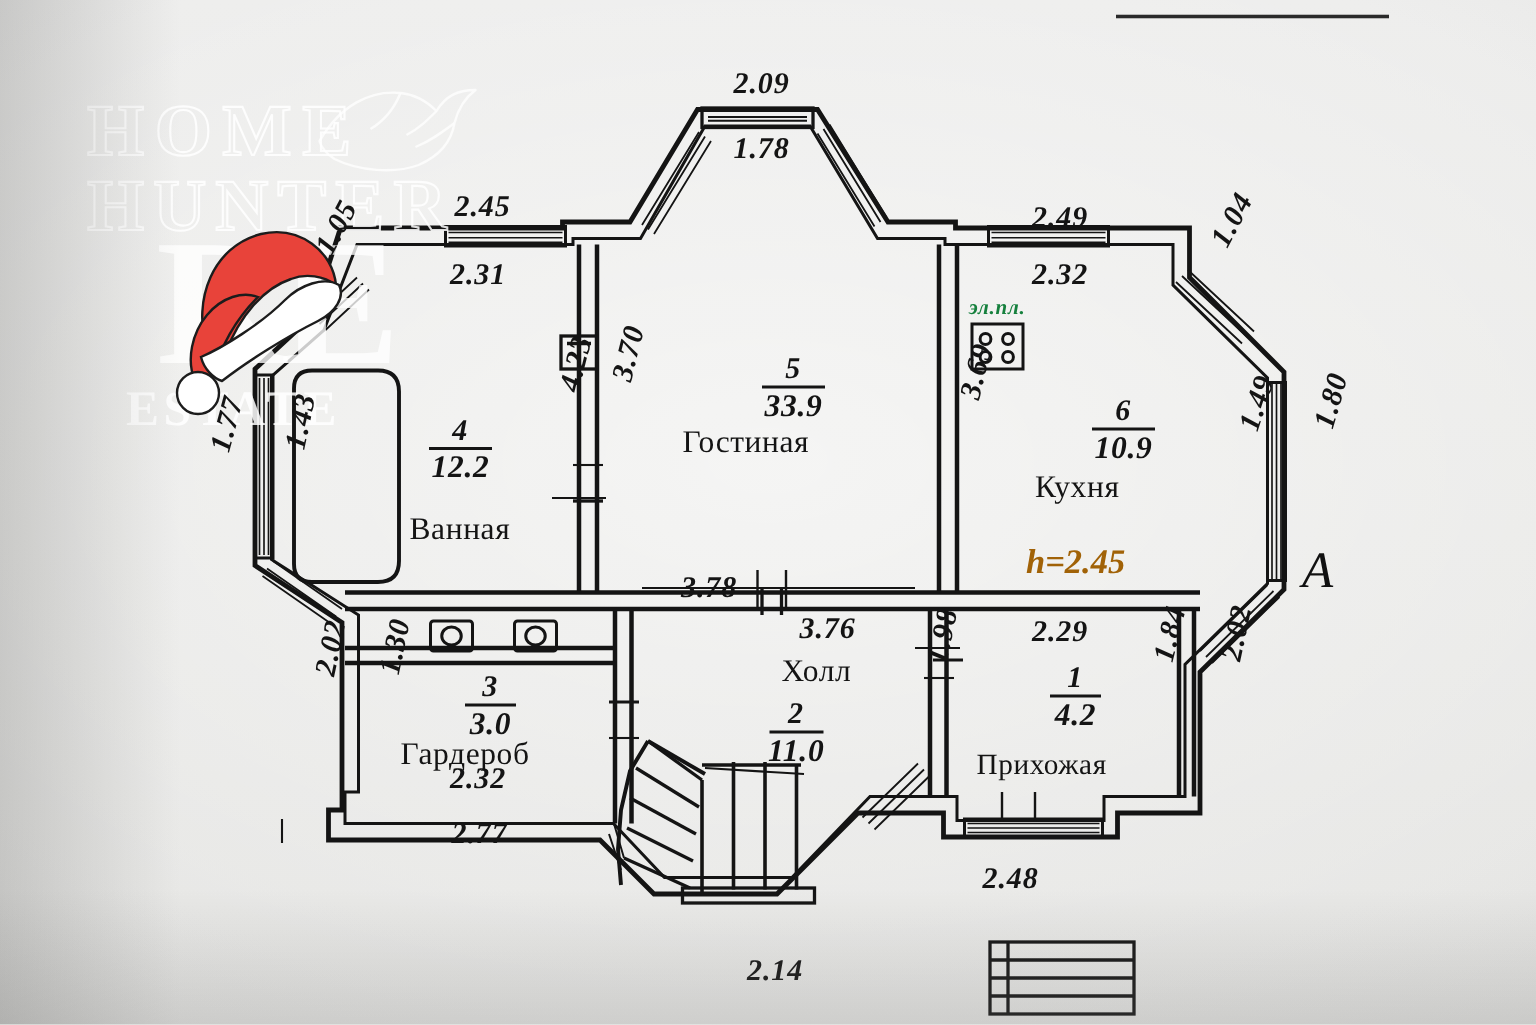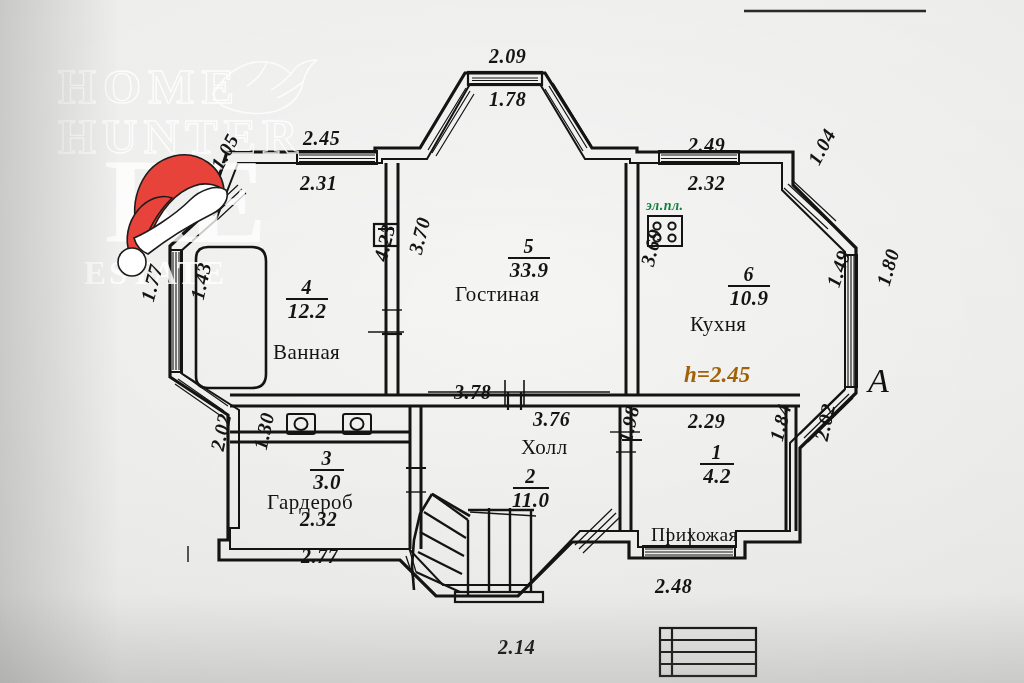--- a/index.html
+++ b/index.html
@@ -353,21 +353,21 @@
     <span class="num">2</span>
       <span class="bar" style="width:36px;"></span>
       <span class="den">11.0</span>
   </div>
 
   <div class="ptxt frac" style="left:700px;top:442px;">
     <span class="num">1</span>
       <span class="bar" style="width:34px;"></span>
       <span class="den">4.2</span>
   </div>
-  <div class="ptxt room-name small" style="left:651px;top:524px;">Прихожая</div>
+  <div class="ptxt room-name small" style="left:651px;top:500px;">Прихожая</div>
 
   <div class="ptxt elpl" style="left:646px;top:198px;">эл.пл.</div>
 
   <div class="ptxt sig" style="left:868px;top:362px;">A</div>
 
   <div id="dims-layer">
       <div class="ptxt dim" style="left: 489px; top: 45px;">2.09</div>
       <div class="ptxt dim" style="left: 489px; top: 88px;">1.78</div>
       <div class="ptxt dim" style="left: 303px; top: 127px;">2.45</div>
       <div class="ptxt dim" style="left: 300px; top: 172px;">2.31</div>

